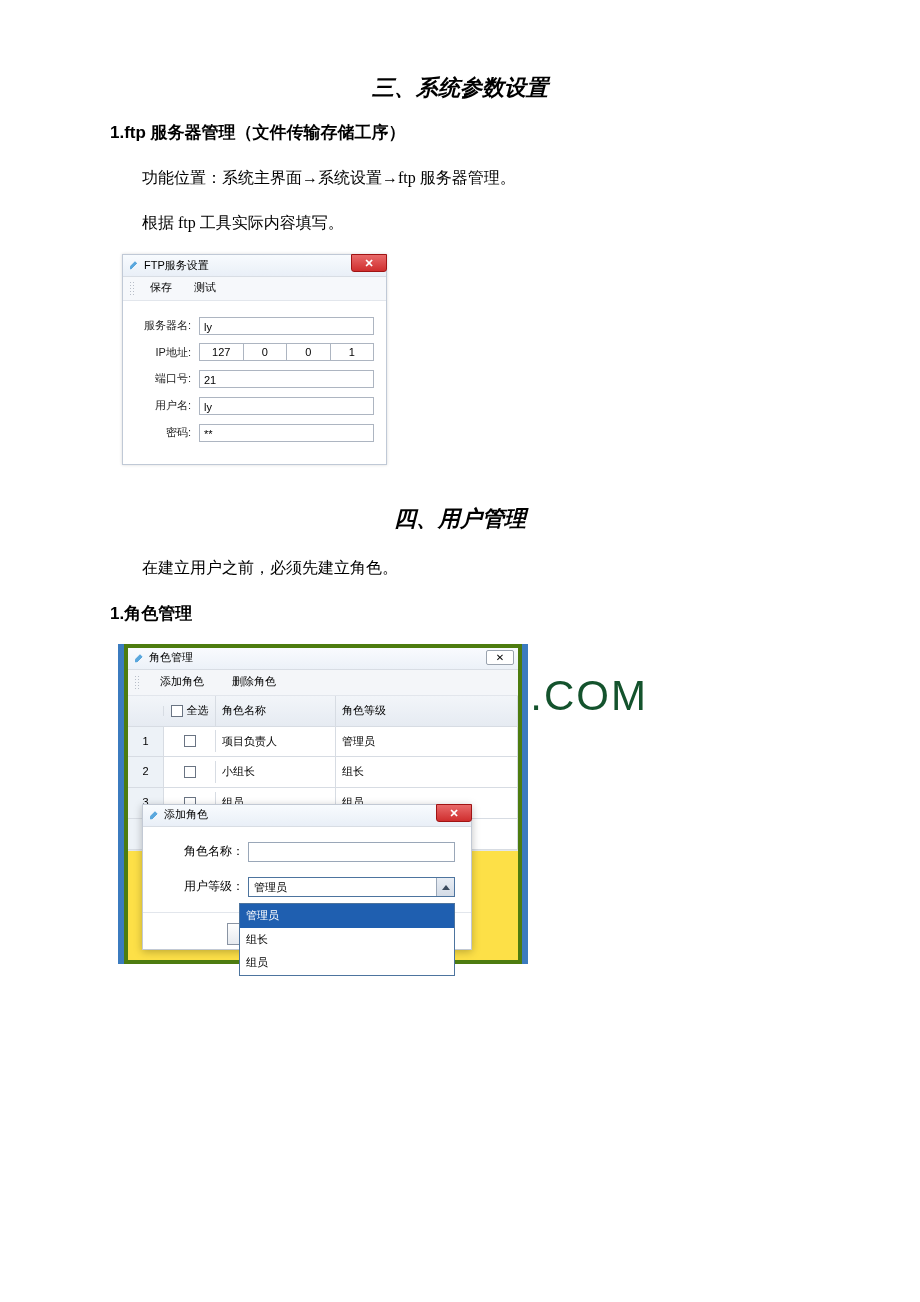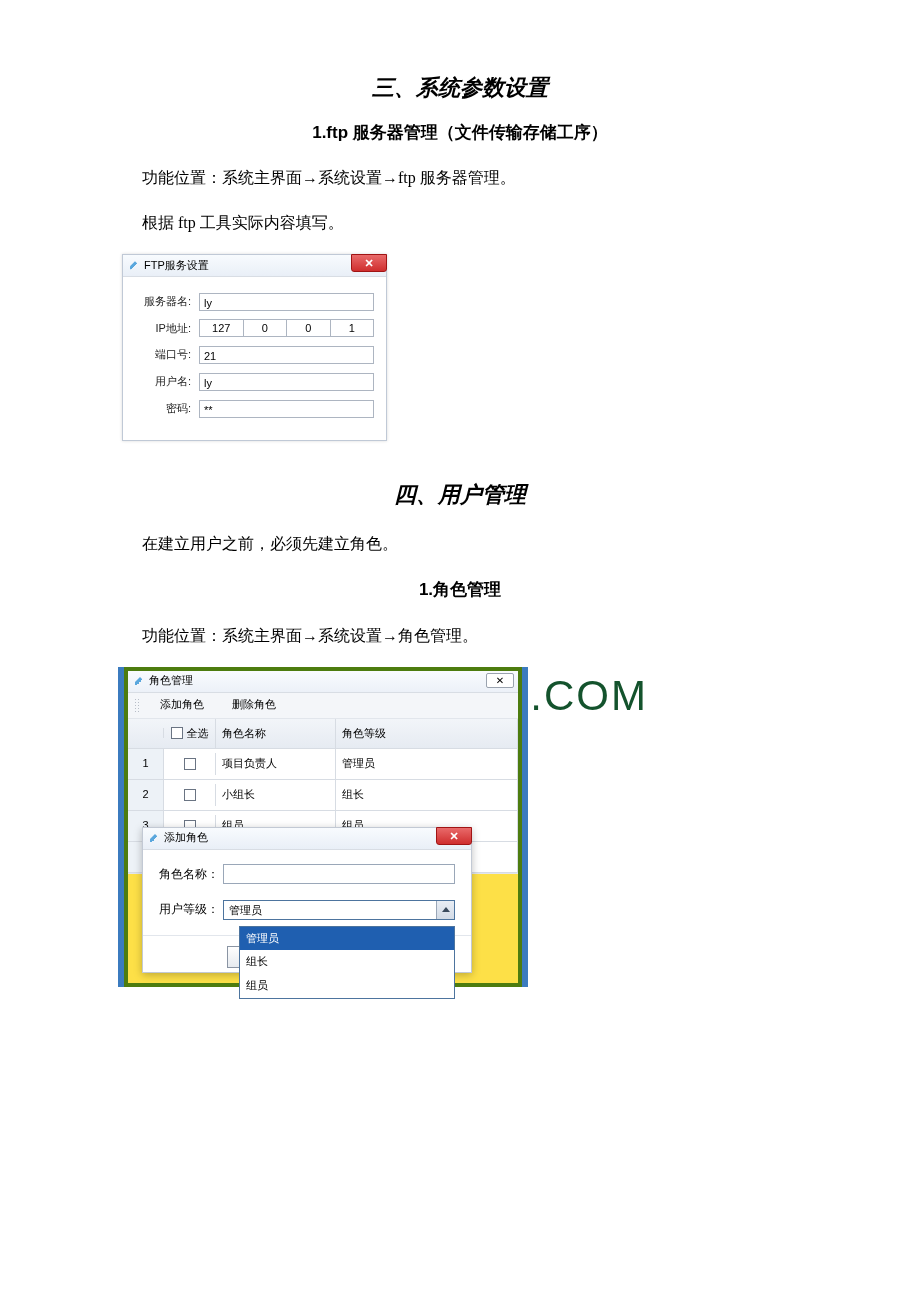--- a/index.html
+++ b/index.html
@@ -19,21 +19,20 @@
     font-size: 22px;
     font-weight: bold;
     text-align: center;
     margin: 28px 0 10px 0;
     font-style: italic;
   }
   h2.sub-title {
     font-family: "SimHei", "黑体", sans-serif;
     font-size: 17px;
     font-weight: bold;
-    text-align: center;
     margin: 6px 0 14px 0;
   }
   p.para {
     margin: 16px 0;
     text-indent: 2em;
   }
   
   .ftp-dialog {
     width: 265px;
     margin: 10px 0 34px 12px;
@@ -194,21 +193,21 @@
     z-index:5;
   }
   .add-title {
     display:flex; align-items:center; height:22px;
     background:linear-gradient(#f8fbfe,#e9eff7);
     border-bottom:1px solid #d8dde4;
     padding-left:6px; position:relative;
   }
   .add-body { padding: 14px 16px 10px 16px; position:relative; }
   .add-row { display:flex; align-items:center; margin-bottom:14px; }
-  .add-label { width:64px; font-size:12px; }
+  .add-label { width:64px; font-size:12px;margin-left:25px; }
   .add-input {
     flex:1; height:20px; border:1px solid #9aa7b8; background:#fff;
   }
   .combo {
     flex:1; display:flex; height:20px;
     border:1px solid #4d749e; background:#fff;
   }
   .combo-text { flex:1; padding:0 5px; line-height:18px;}
   .combo-arrow {
     width:18px; background:linear-gradient(#e8edf4,#d3dbe6);
@@ -252,20 +251,25 @@
   <h2 class="sub-title">1.ftp 服务器管理（文件传输存储工序）</h2>
   <p class="para">功能位置：系统主界面→系统设置→ftp 服务器管理。</p>
   <p class="para">根据 ftp 工具实际内容填写。</p>
 
   <div class="ftp-dialog">
     <div class="ftp-titlebar">
       <span class="pencil-icon"></span>
       <span class="ftp-title">FTP服务设置</span>
       <div class="win-close-red">✕</div>
     </div>
+    <div class="ftp-toolbar">
+      <div class="grip"></div>
+      <div class="tb-btn">保存</div>
+      <div class="tb-btn">测试</div>
+    </div>
     <div class="ftp-form">
       <div class="ftp-row">
         <div class="ftp-label">服务器名:</div>
         <div class="ftp-input">ly</div>
       </div>
       <div class="ftp-row">
         <div class="ftp-label">IP地址:</div>
         <div class="ip-group">
           <div class="ip-seg">127</div>
           <div class="ip-seg">0</div>
@@ -284,21 +288,20 @@
       <div class="ftp-row">
         <div class="ftp-label">密码:</div>
         <div class="ftp-input">**</div>
       </div>
     </div>
   </div>
 
   <h1 class="section-title">四、用户管理</h1>
   <p class="para">在建立用户之前，必须先建立角色。</p>
   <h2 class="sub-title">1.角色管理</h2>
-  <p class="para">功能位置：系统主界面→系统设置→角色管理。</p>
 
   <div class="role-block">
     <div class="role-outer">
     <div class="role-win">
       <div class="role-titlebar">
         <span class="pencil-icon"></span>
         <span>角色管理</span>
         <div class="win-x">✕</div>
       </div>
       <div class="role-toolbar">

